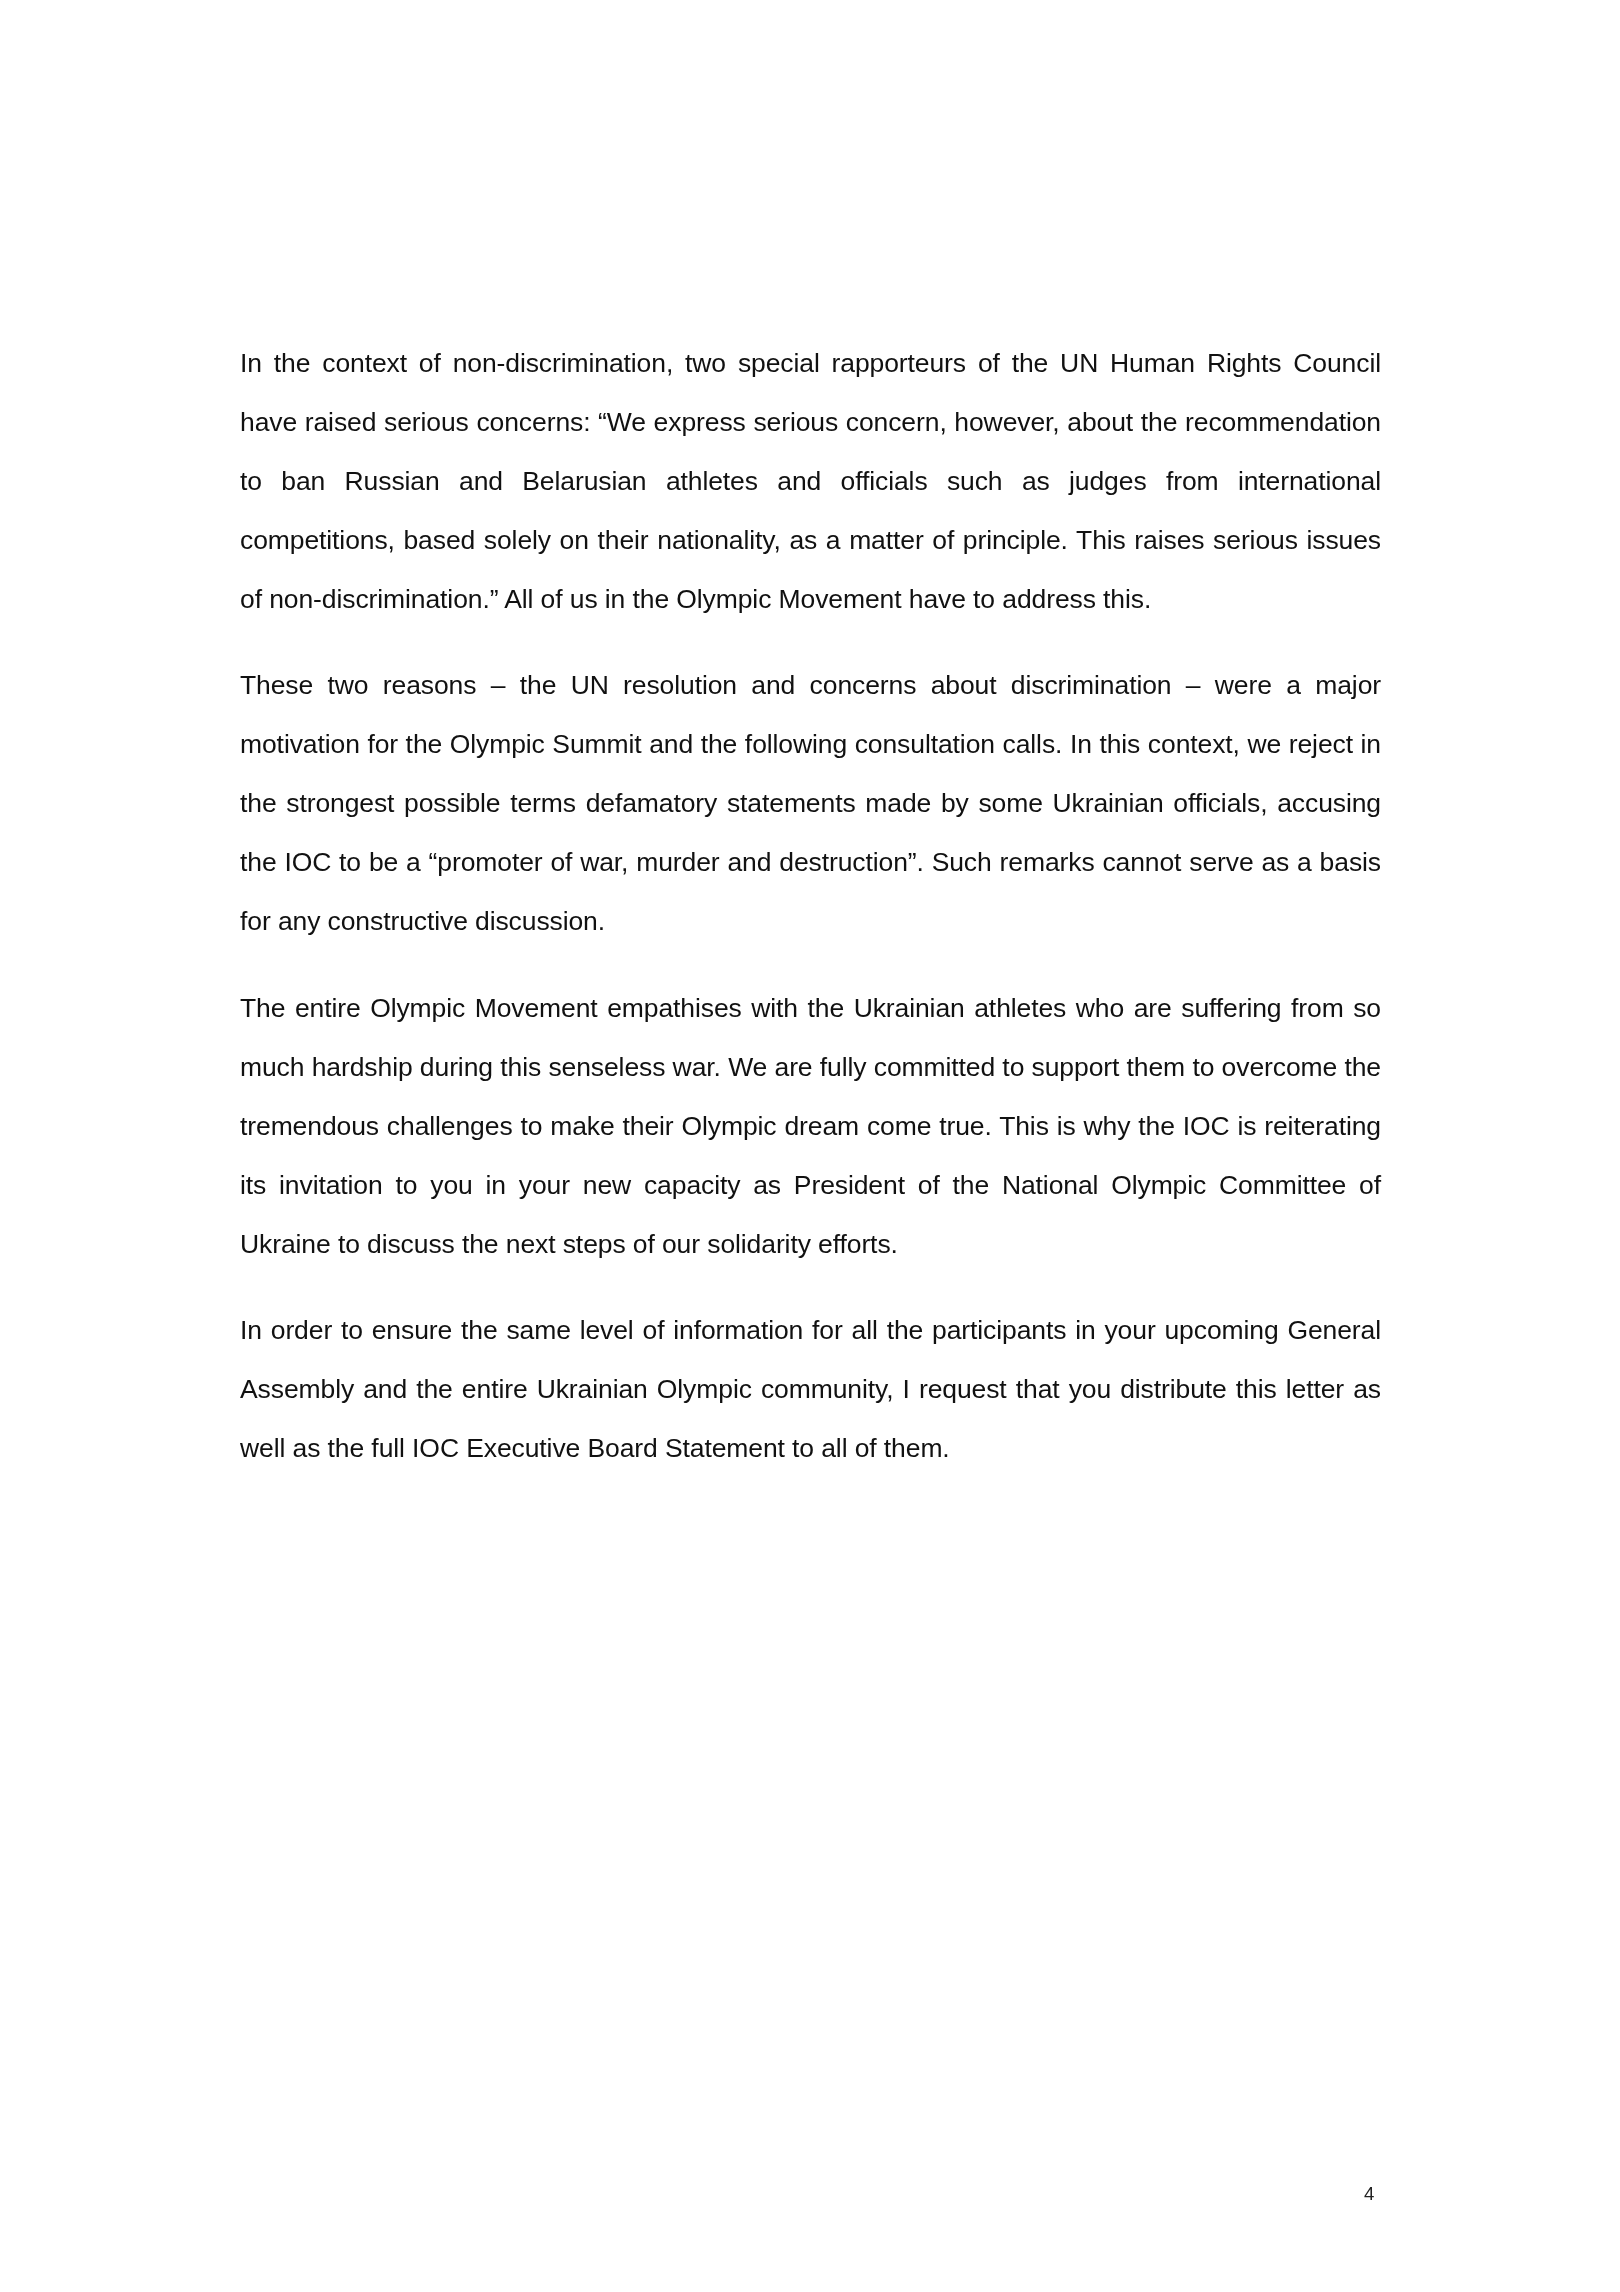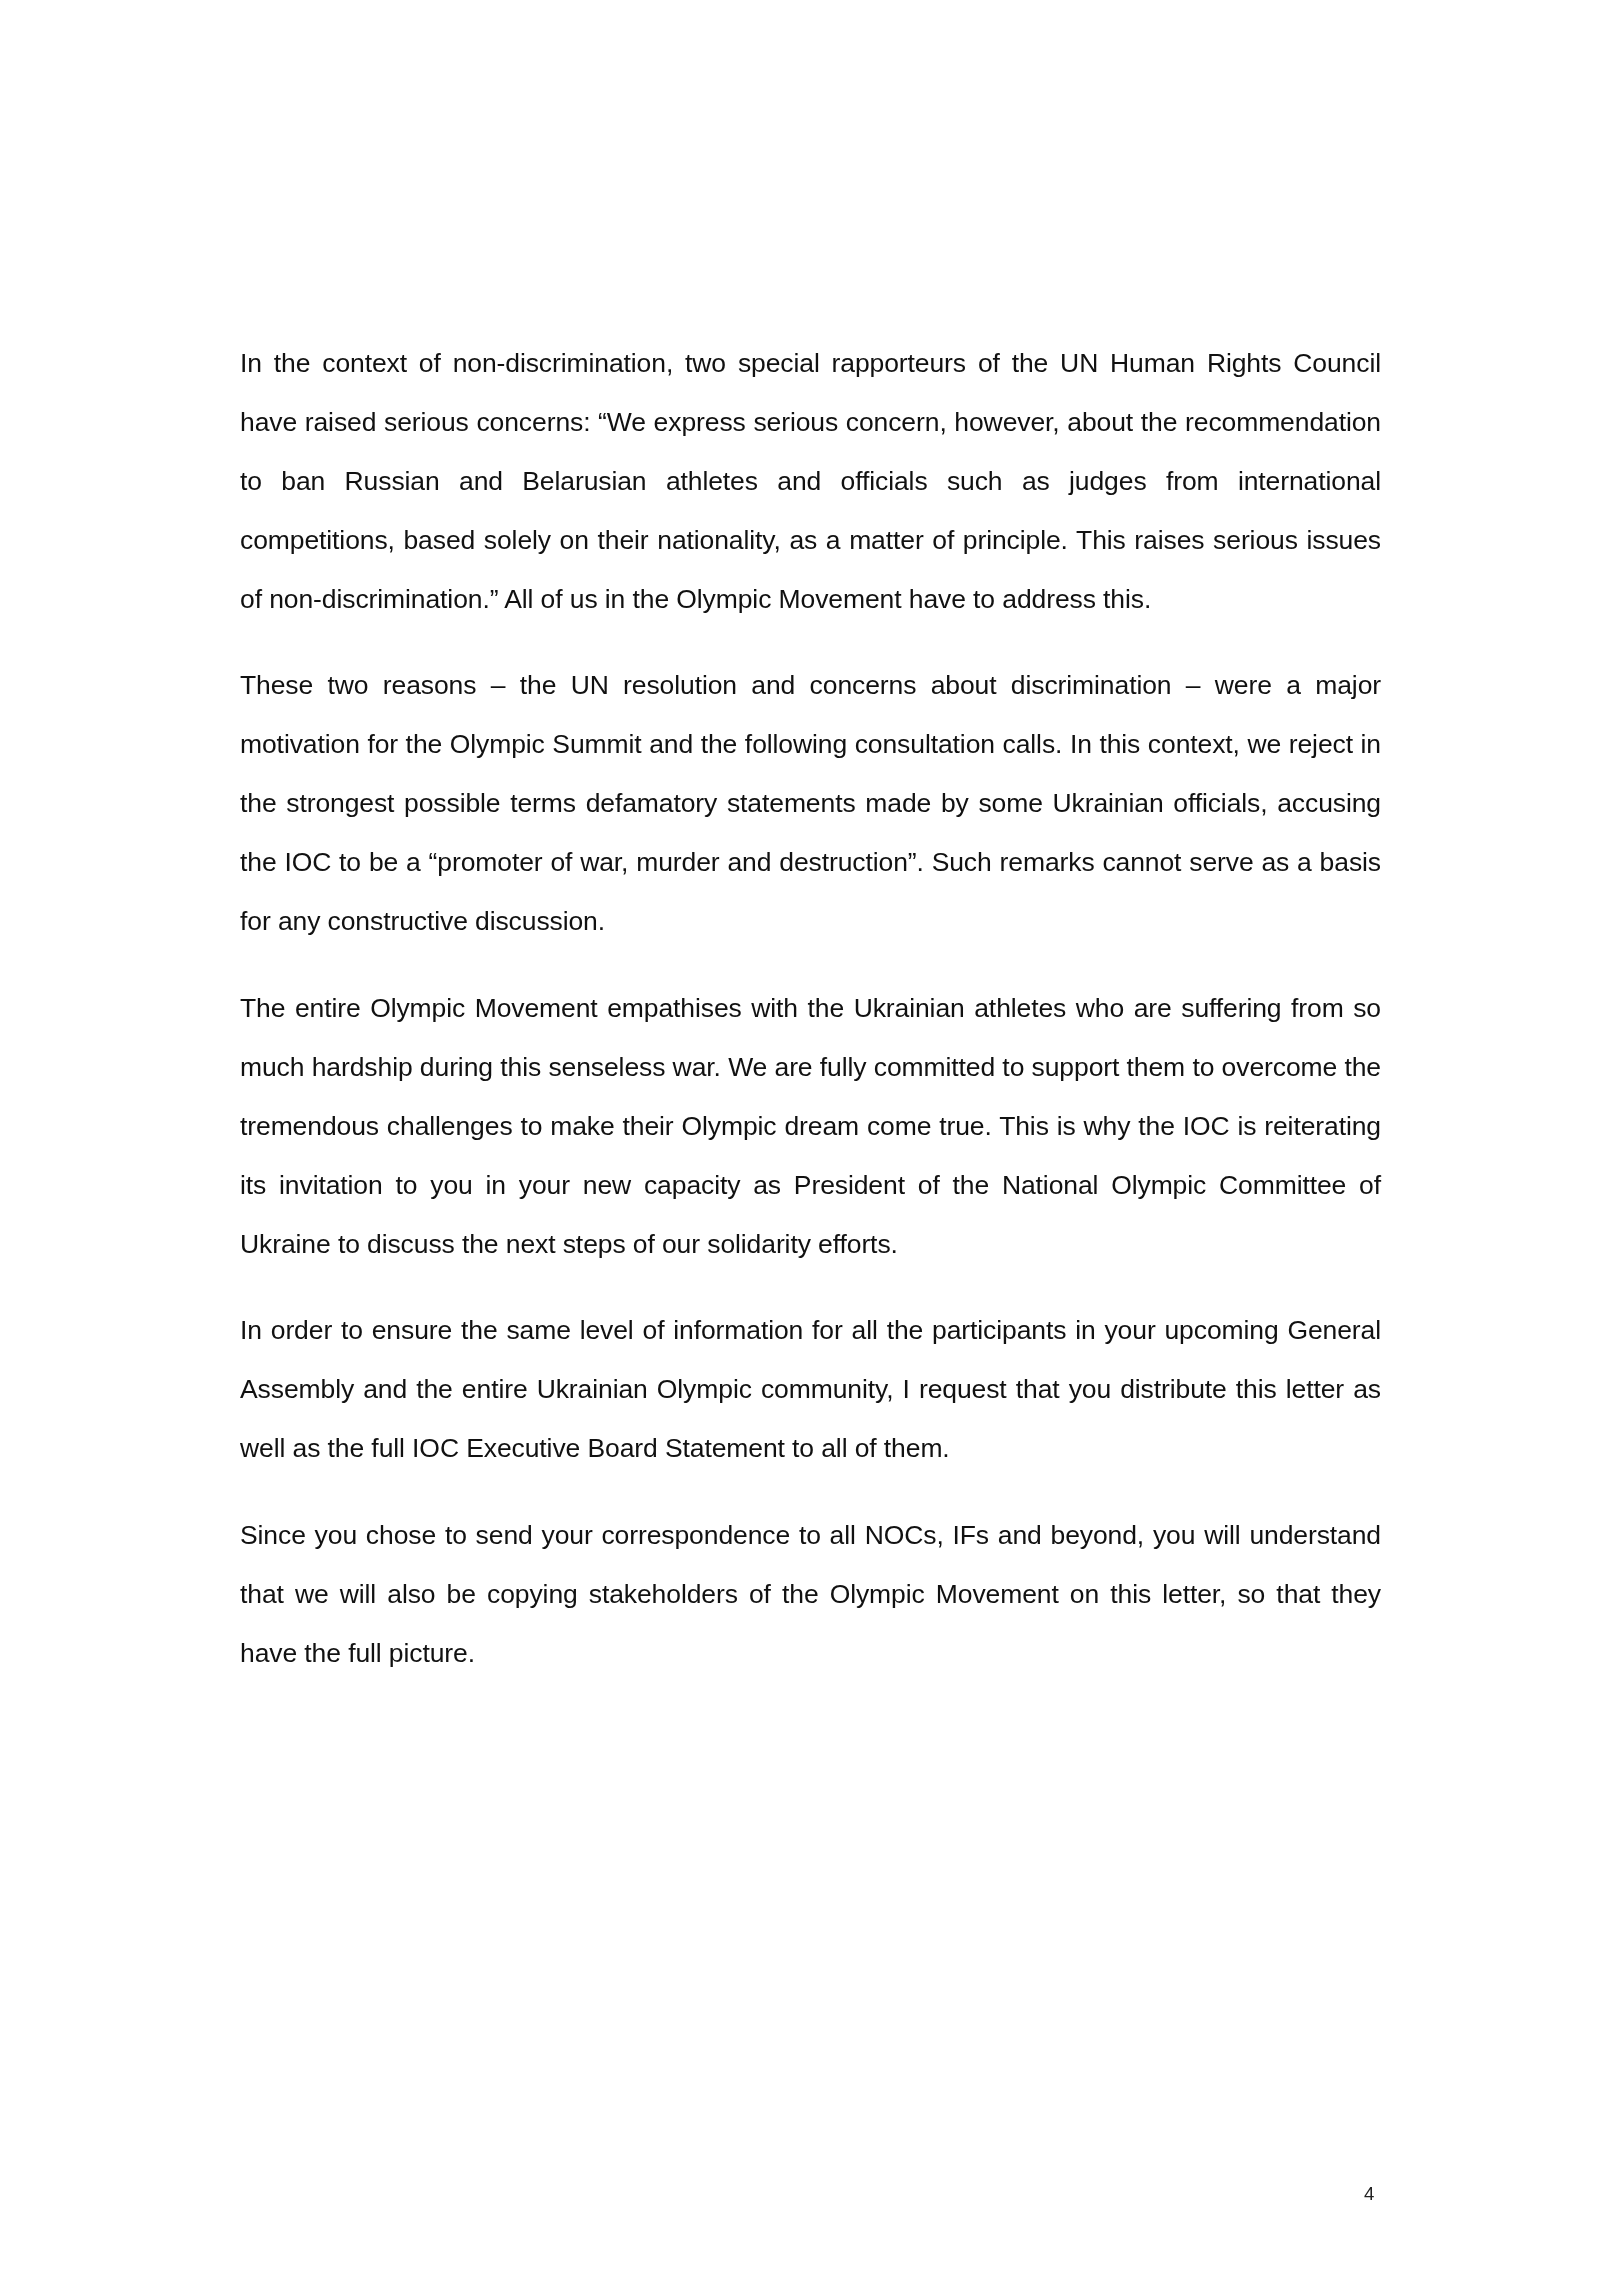--- a/index.html
+++ b/index.html
@@ -48,17 +48,16 @@
   </style>
 </head>
 <body>
 
 <div class="page">
   <div class="body-text">
     <p class="para">In the context of non-discrimination, two special rapporteurs of the UN Human Rights Council have raised serious concerns: “We express serious concern, however, about the recommendation to ban Russian and Belarusian athletes and officials such as judges from international competitions, based solely on their nationality, as a matter of principle. This raises serious issues of non-discrimination.” All of us in the Olympic Movement have to address this.</p>
     <p class="para">These two reasons – the UN resolution and concerns about discrimination – were a major motivation for the Olympic Summit and the following consultation calls. In this context, we reject in the strongest possible terms defamatory statements made by some Ukrainian officials,  accusing the IOC to be a “promoter of war, murder and destruction”. Such remarks cannot serve as a basis for any constructive discussion.</p>
     <p class="para">The entire Olympic Movement empathises with the Ukrainian athletes who are suffering from so much hardship during this senseless war. We are fully committed to support them to overcome the tremendous challenges to make their Olympic dream come true. This is why the IOC is reiterating its invitation to you in your new capacity as President of the National Olympic Committee of Ukraine to discuss the next steps of our solidarity efforts.</p>
     <p class="para">In order to ensure the same level of information for all the participants in your upcoming General Assembly and the entire Ukrainian Olympic community, I request that you distribute this letter as well as the full IOC Executive Board Statement to all of them.</p>
-    <p class="para">Since you chose to send your correspondence to all NOCs, IFs and beyond, you will understand that we will also be copying stakeholders of the Olympic Movement on this letter, so that they have the full picture.</p>
   </div>
   <div class="page-number">4</div>
 </div>
 
 
 </body></html>

